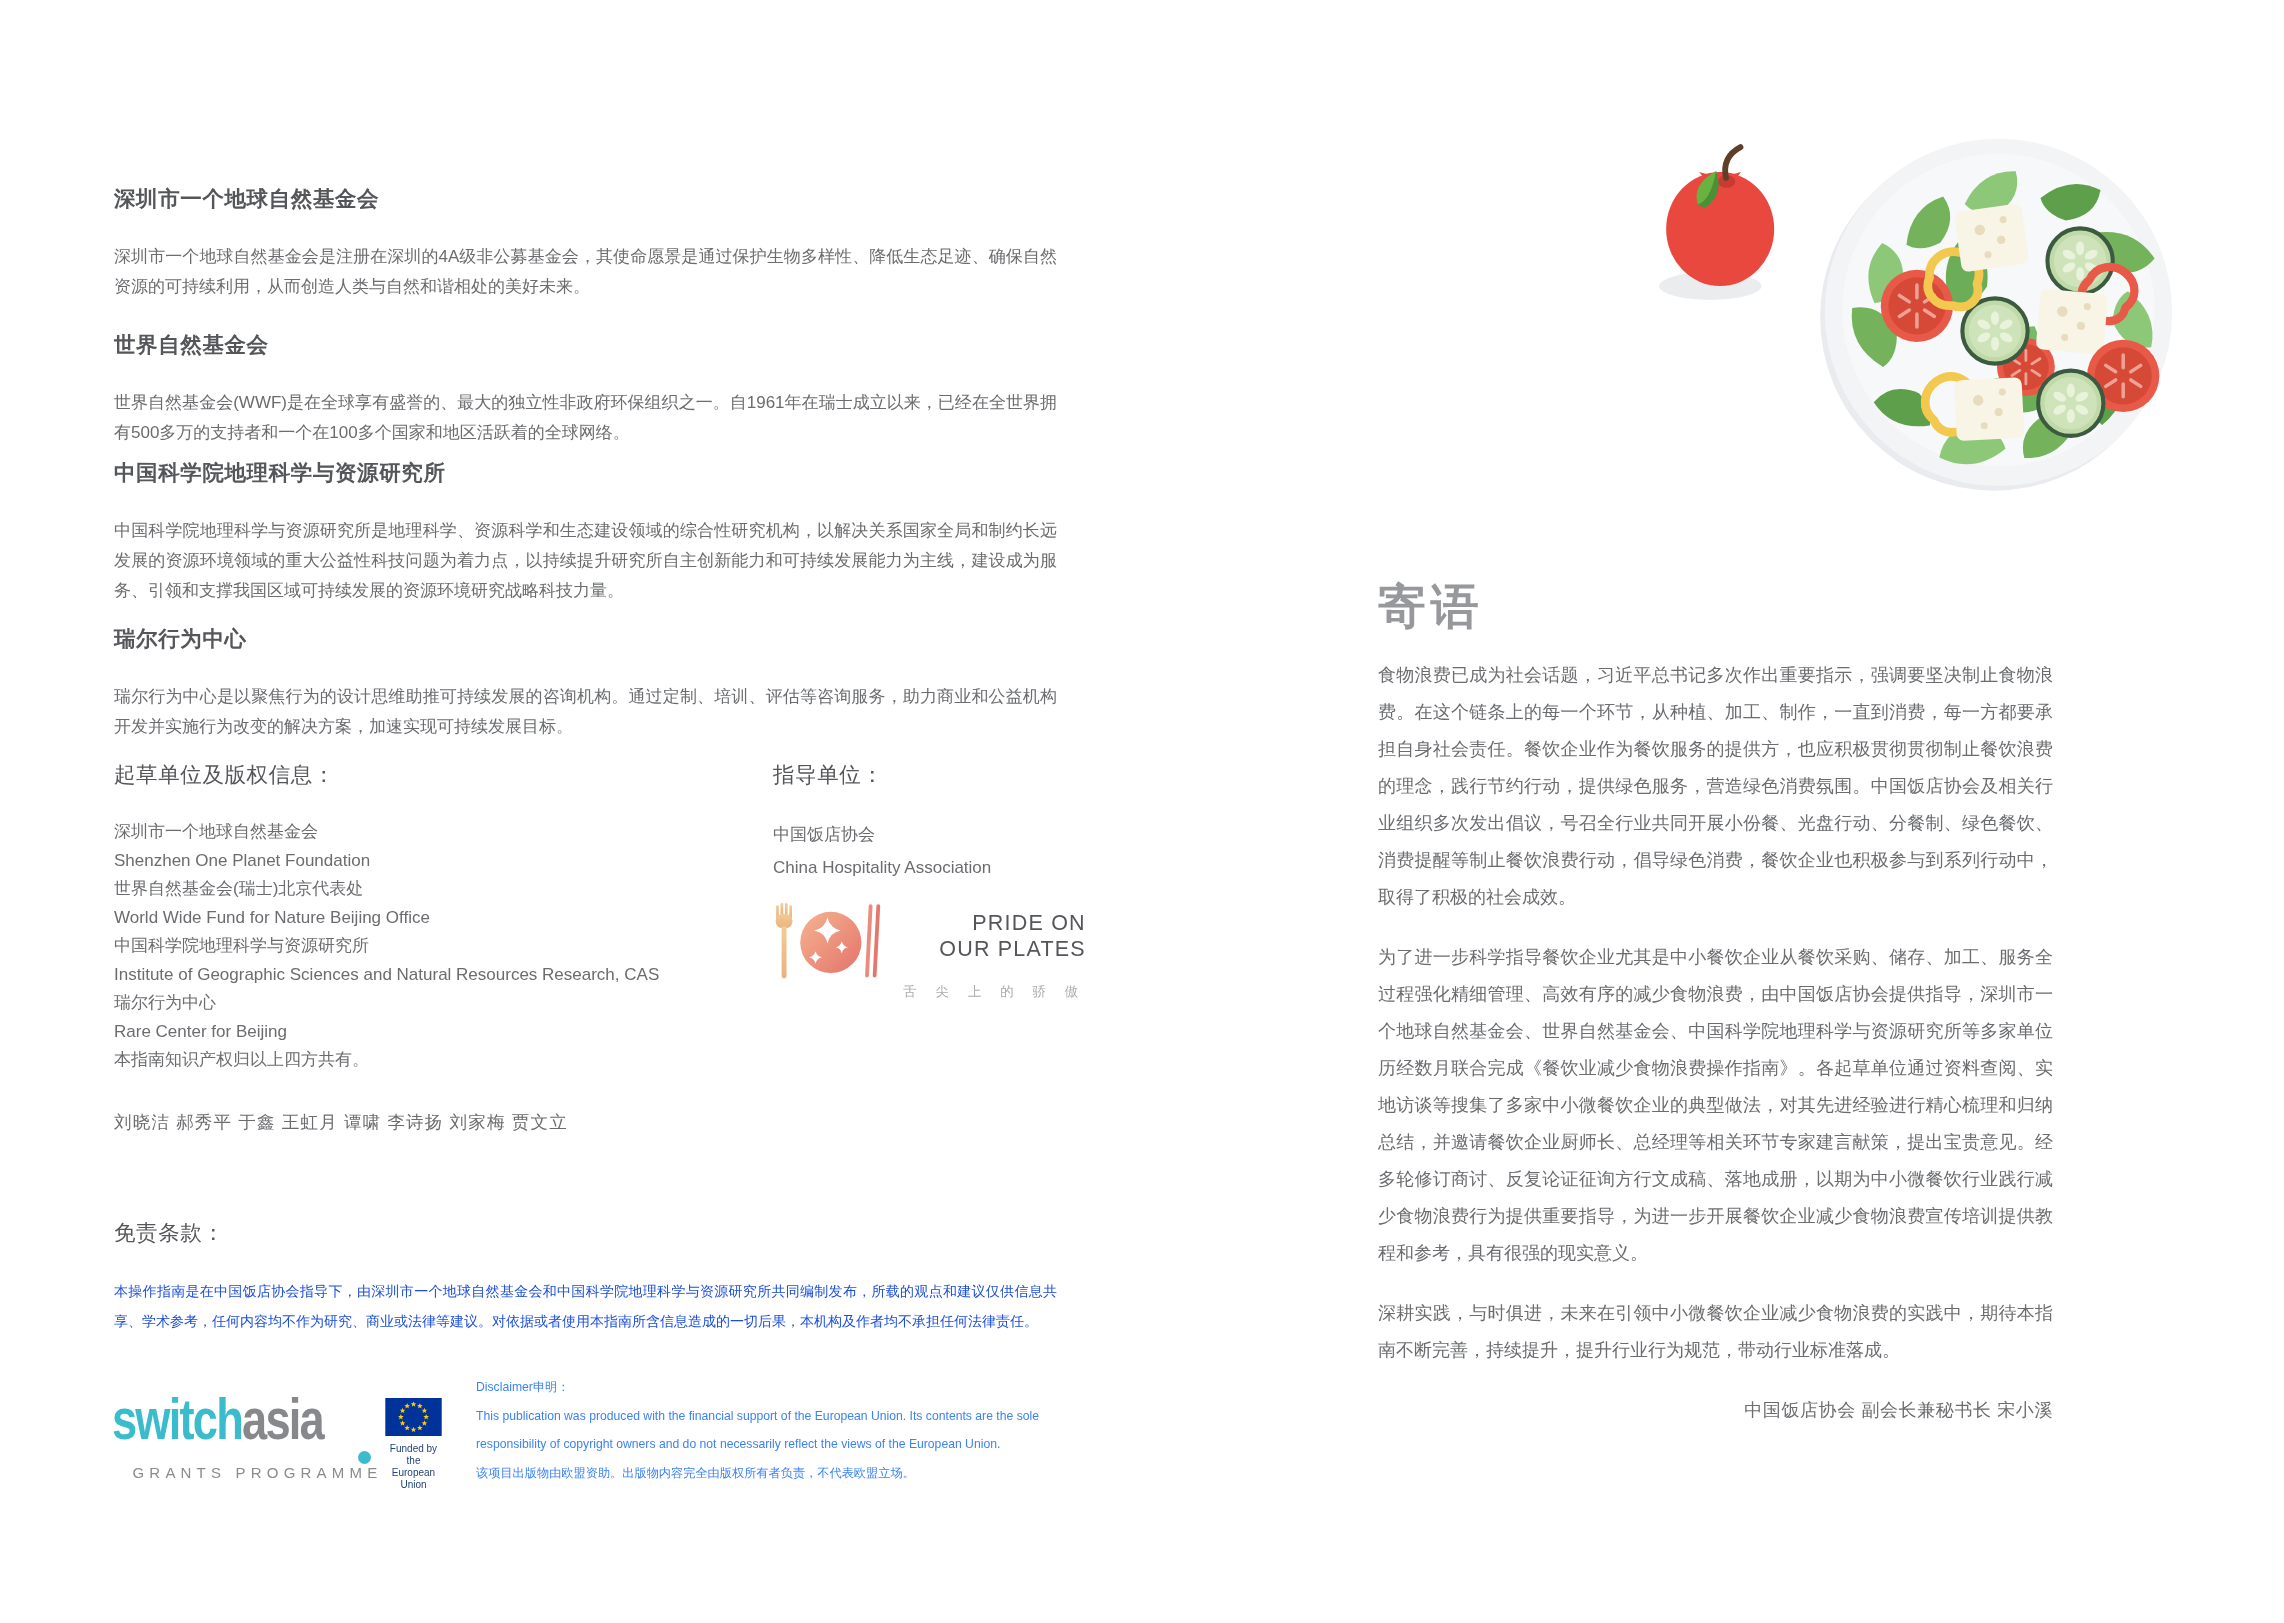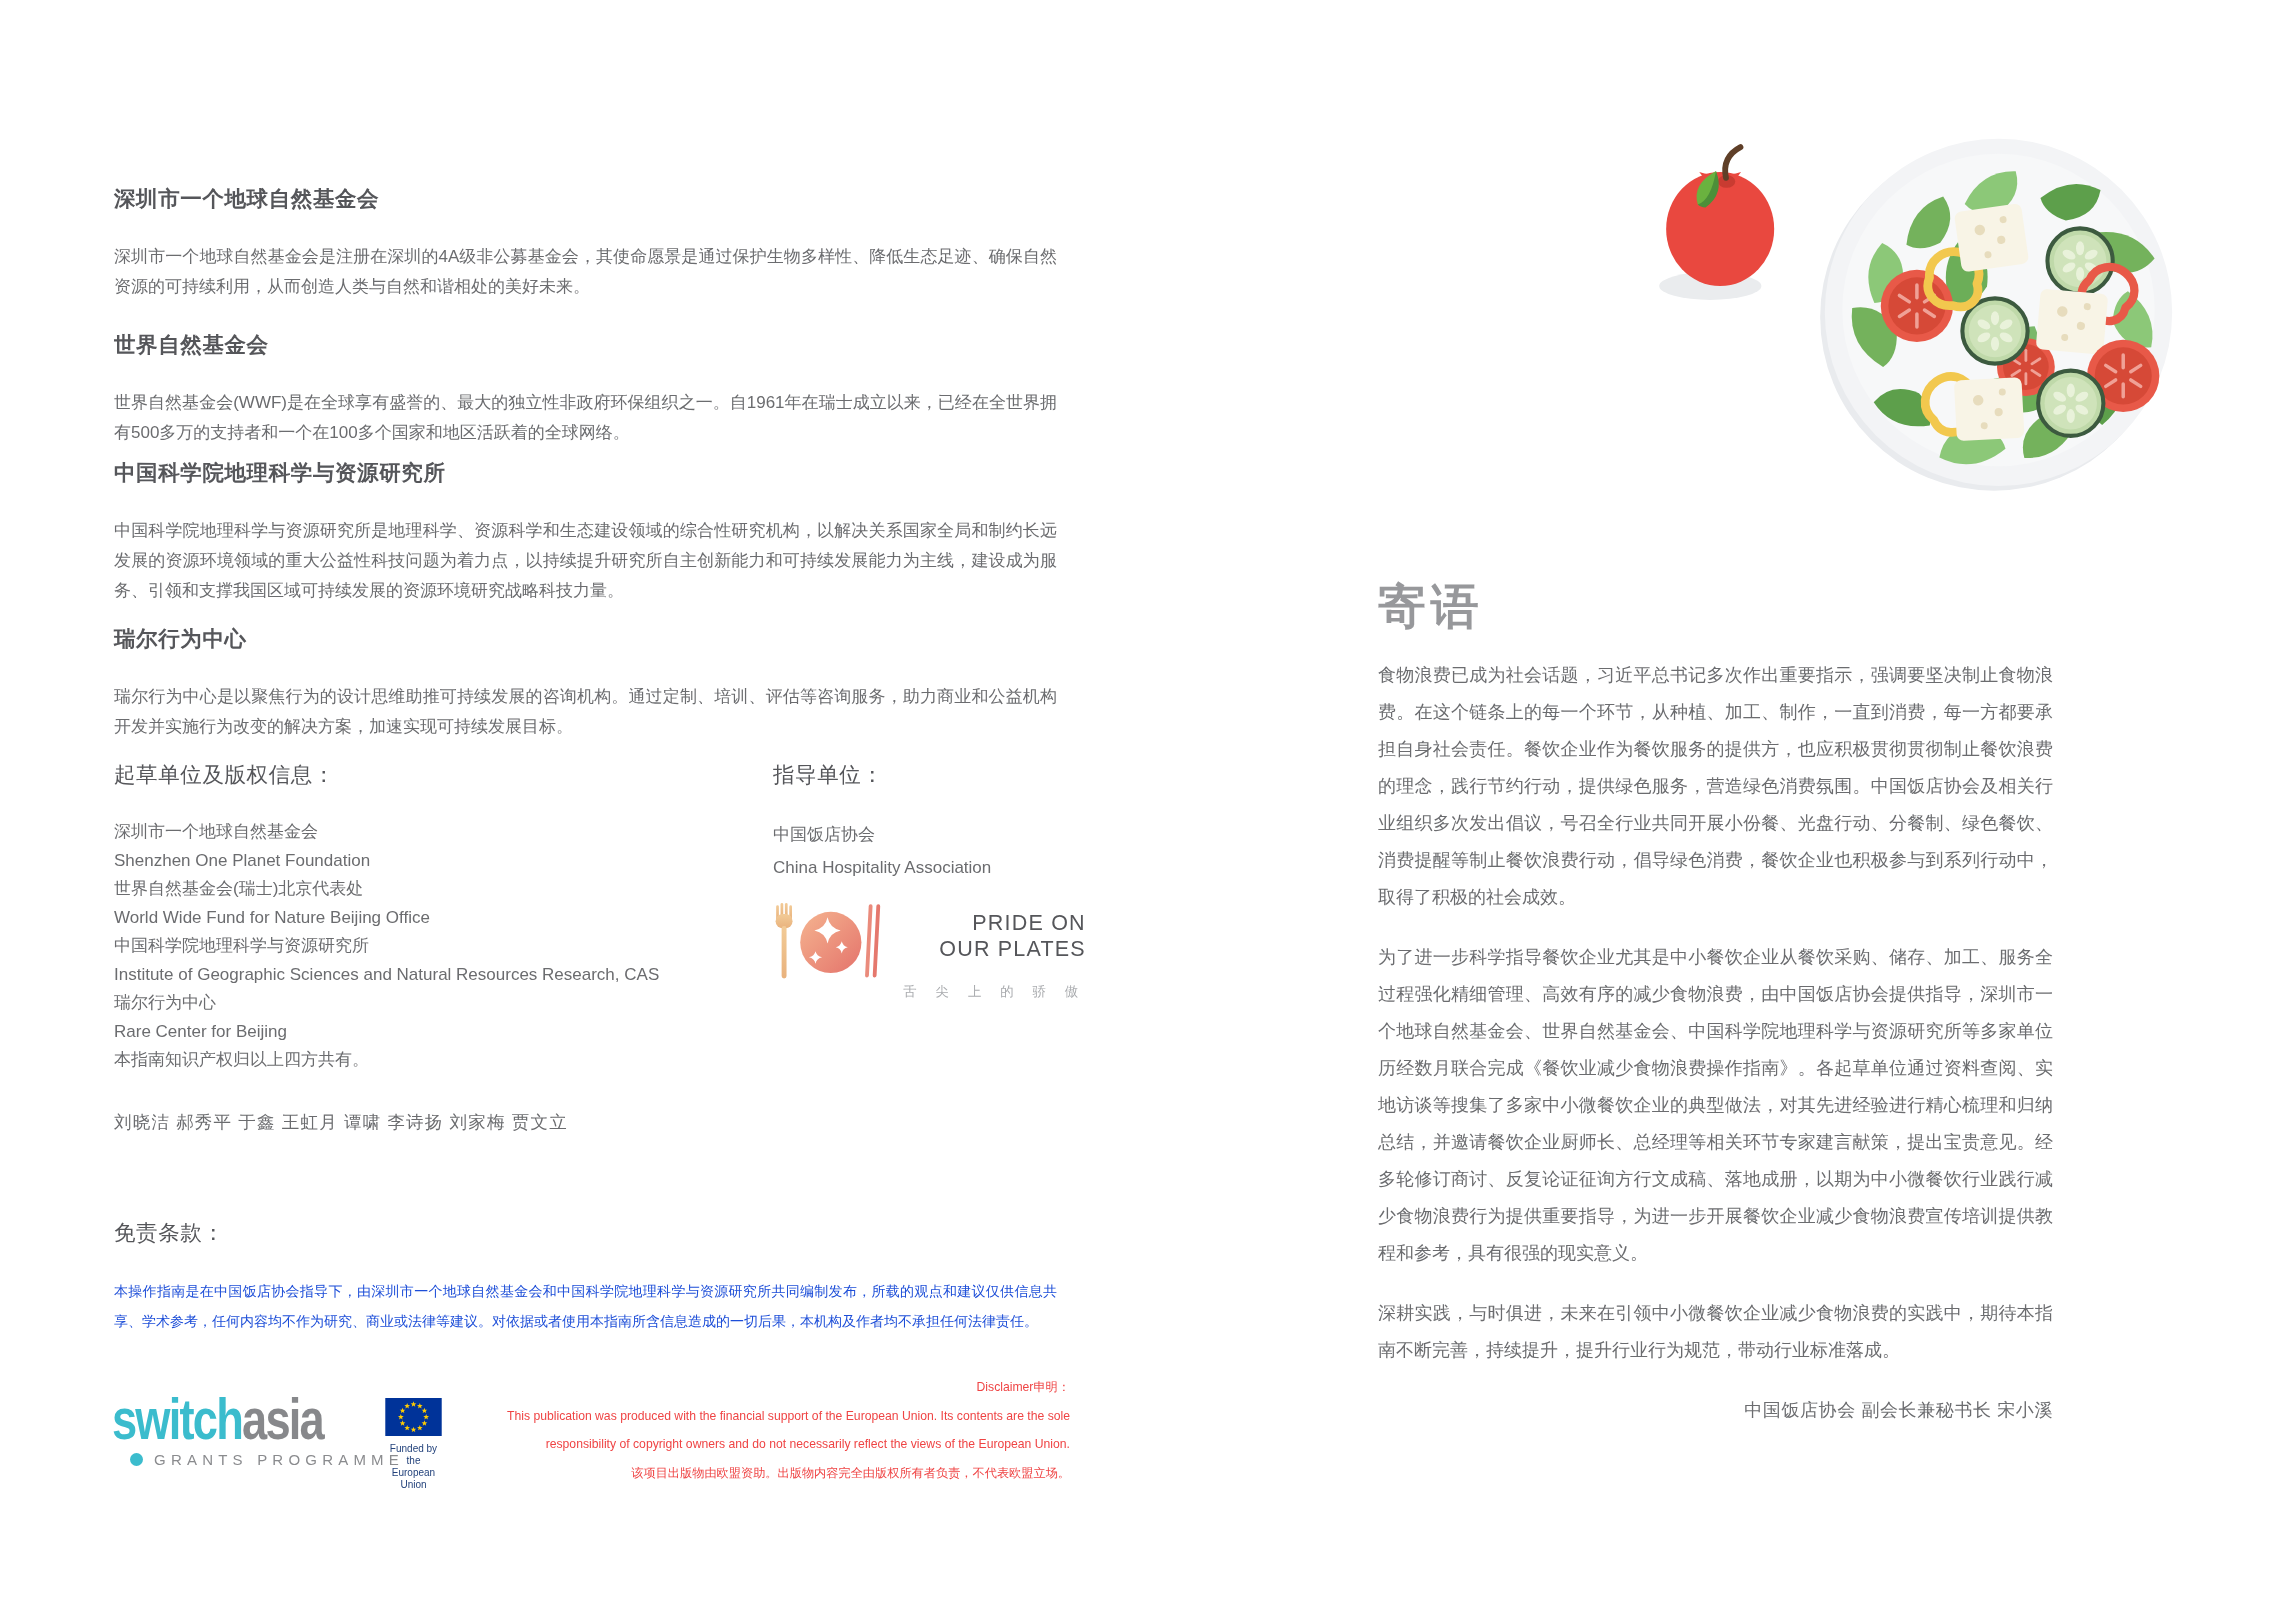--- a/index.html
+++ b/index.html
@@ -21,27 +21,27 @@
   .pride-cn{font-size:13.4px;color:#a9abae;letter-spacing:7.6px;margin-top:21px;white-space:nowrap;}
   .authors{position:absolute;left:114px;top:1110px;width:943px;}
   .authors .names{margin:0;font-size:17.5px;color:#6b6c6f;letter-spacing:1.2px;}
   .liability{position:absolute;left:114px;top:1218px;width:943px;}
   .liability .b{margin:0;font-size:14px;line-height:30px;color:#1d4ed8;text-align:justify;}
   
   .sw-logo{position:absolute;left:112px;top:1391px;}
   .sw-word{font-size:58px;font-weight:bold;letter-spacing:-2.3px;line-height:56px;
            transform:scaleX(0.78);transform-origin:0 0;white-space:nowrap;}
   .sw-teal{color:#3bbccd;} .sw-gray{color:#87888b;}
-  .sw-tagline{display:flex;align-items:center;margin-top:3.5px;padding-left:17.5px;}
+  .sw-tagline{display:flex;align-items:flex-end;margin-top:3.5px;padding-left:17.5px;flex-direction:column;}
   .sw-dot{width:13px;height:13px;border-radius:50%;background:#3bbccd;margin-right:11.6px;}
   .sw-tagline-text{font-size:15px;letter-spacing:5.2px;color:#8a8b8e;}
   .eu{position:absolute;left:383px;top:1398px;width:61px;text-align:center;}
   .eu-caption{font-size:10px;line-height:12.2px;color:#24437c;margin-top:4.7px;}
   .disc{position:absolute;left:476px;top:1373px;width:594px;}
-  .disc .dl{font-size:12.2px;line-height:28.5px;color:#ef4444;text-align:right;}
+  .disc .dl{font-size:12.2px;line-height:28.5px;color:#3b82f6;}
   
   .jiyu{position:absolute;left:1378px;top:543px;font-size:48px;font-weight:bold;color:#97989b;letter-spacing:4.7px;}
   .right-body{position:absolute;left:1378px;top:657px;width:675px;}
   .right-body p{margin:0 0 23px 0;font-size:18px;line-height:37px;color:#6b6c6f;text-align:justify;}
   .signature{margin-top:15px;font-size:18px;line-height:37px;color:#6b6c6f;text-align:right;letter-spacing:0.6px;}
   .apple-wrap{position:absolute;left:1658px;top:137px;}
   .salad-wrap{position:absolute;left:1819px;top:134px;}
 </style>
 </head>
 <body>

